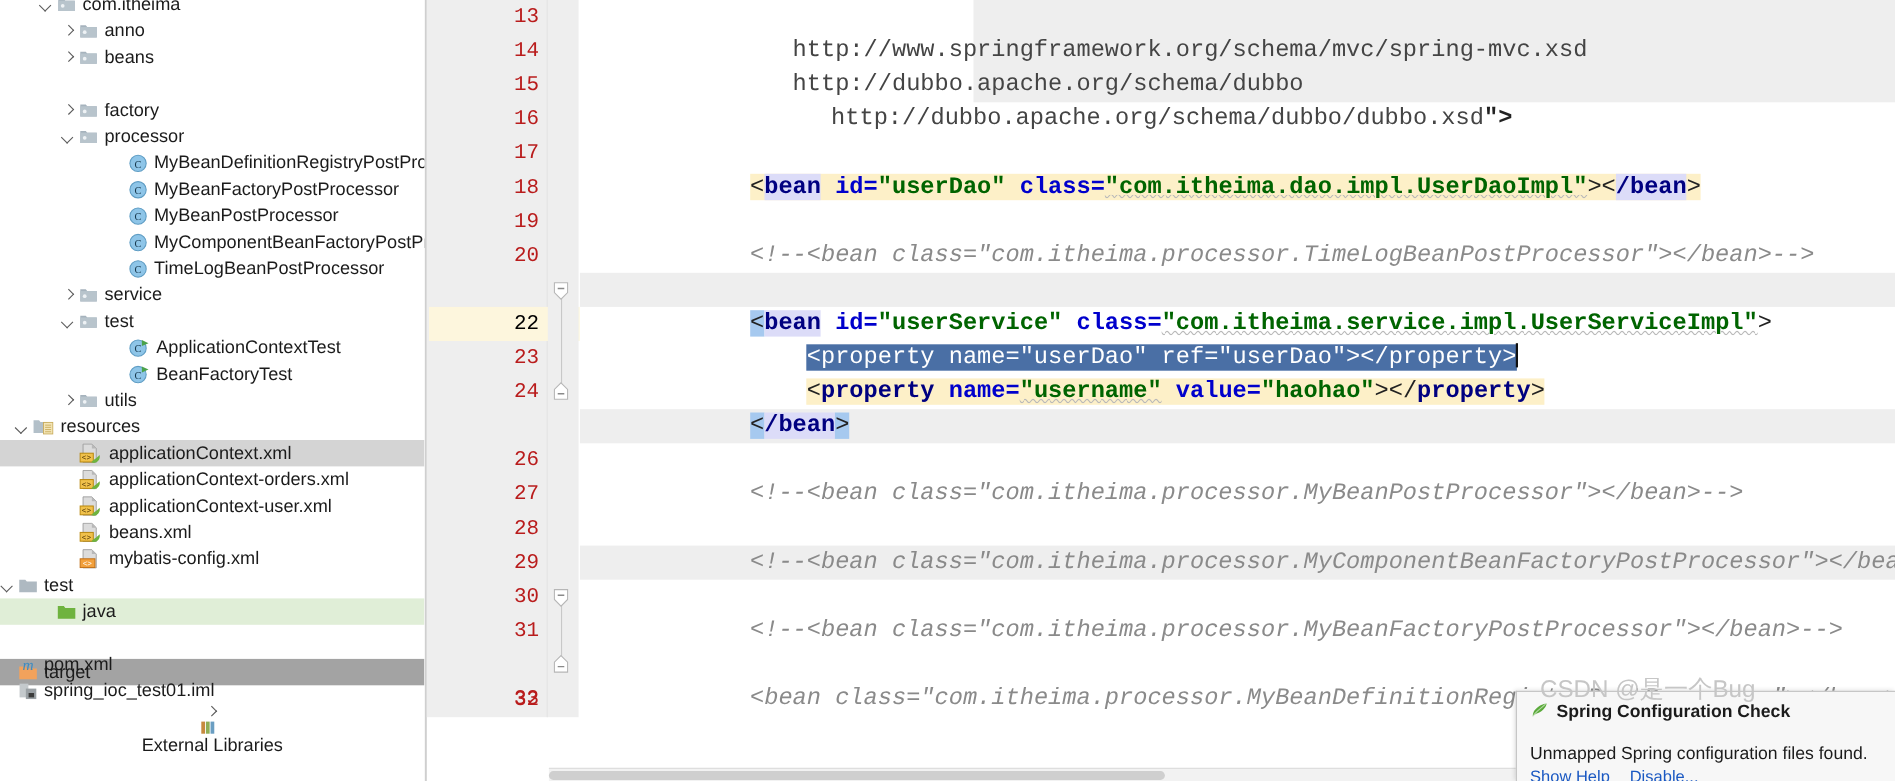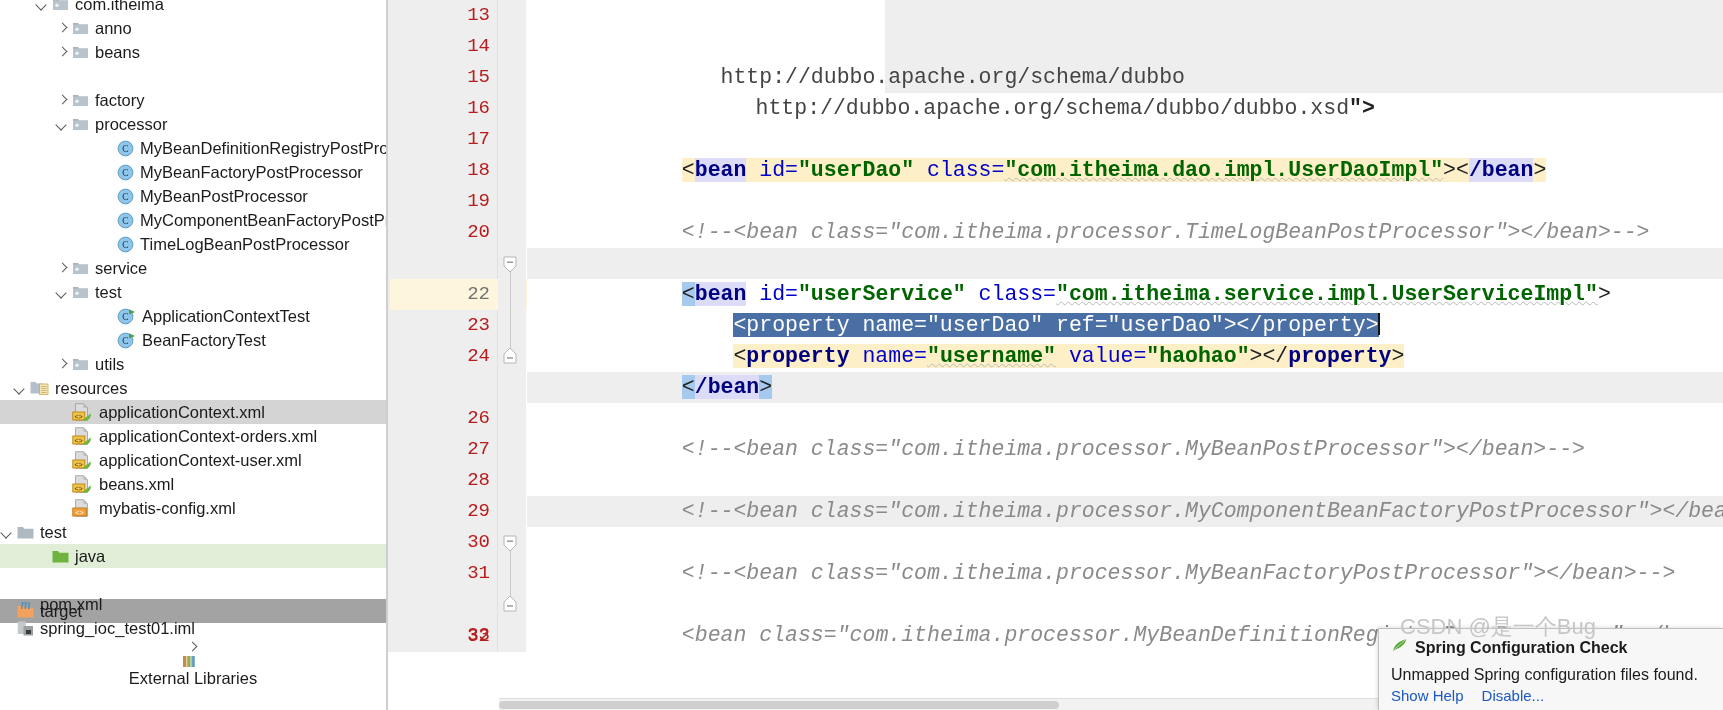--- a/index.html
+++ b/index.html
@@ -91,21 +91,21 @@
   .lnum {
     position: absolute;
     left: 0; width: 102px;
     text-align: right;
     font-family: "Liberation Mono", monospace;
     font-size: 19px;
     color: #b91c1c;
     line-height: 31px;
     height: 31px;
   }
-  .lnum.cur { color: #737373; padding-left: 14px; }
+  .lnum.cur { color: #000000; padding-left: 14px; }
   .lnum-hl {
     position: absolute; left: 2px;
     width: 138px; height: 31px;
     background: #fdf6dd;
   }
   .foldmark {
     position: absolute;
     width: 14px; height: 14px;
     left: 5px;
   }
@@ -130,21 +130,21 @@
     font-family: "Liberation Mono", monospace;
     font-size: 21.5px;
     letter-spacing: 0px;
   }
   .gray-block {
     position: absolute;
     background: #eeeeee;
   }
   .tag { color: #000080; font-weight: bold; }
   .angle { color: #222222; }
-  .attr { color: #0000cc; font-weight: normal; text-align: center; }
+  .attr { color: #0000cc; font-weight: bold; text-align: center; }
   .val  { color: #006400; font-weight: bold; }
   .quo  { color: #222222; font-weight: bold;}
   .cmt  { color: #8a8a8a; font-style: italic; }
   .plain{ color: #444444; }
   .hl-yellow { background: #fdf0c8; }
   .hl-lav { background: #dcdcf8; }
   .hl-blue { background: #a6c9ef; }
   .sel-dark { background: #4a6fa5; color: #ffffff !important; }
   .squig {
     text-decoration: underline;
@@ -182,21 +182,21 @@
     background: #f7f7f7;
     border: 1px solid #c0c0c0;
     border-bottom: none; border-right: none;
     box-shadow: -1px -1px 4px rgba(0,0,0,0.12);
     padding: 8px 10px 0 12px;
     overflow: hidden;
   }
   #notif-head {
     display: flex; align-items: center; gap: 7px;
     font-size: 16px; font-weight: bold; color: #1b1b1b;
-    margin-bottom: 8px;
+    margin-bottom: 18px;
   }
   #notif-body {
     font-size: 16px; color: #1b1b1b;
     white-space: nowrap;
     margin-bottom: 3px;
   }
   #notif-links { display: flex; gap: 18px; }
   #notif-links a {
     font-size: 15px; color: #1a58c2;
     text-decoration: none; cursor: pointer; text-align: center;
@@ -588,20 +588,23 @@
           </svg></div>
       </div>
 
     <div id="code-area">
 
       <div class="gray-block" style="left:358px; top:0px; width:979px; height:93px;"></div>
       <div class="gray-block" style="left:0px; top:248px; width:1337px; height:31px;"></div>
       <div class="gray-block" style="left:0px; top:372px; width:1337px; height:31px;"></div>
       <div class="gray-block" style="left:0px; top:496px; width:1337px; height:31px;"></div>
 
+      <div class="codeline" style="top:0px;">
+        <span class="plain">       http://www.springframework.org/schema/mvc/spring-mvc.xsd</span>
+      </div>
 
       <div class="codeline" style="top:31px;">
         <span class="plain">       http://dubbo.apache.org/schema/dubbo</span>
       </div>
 
       <div class="codeline" style="top:62px;padding-left:35px;">
         <span class="plain">       http://dubbo.apache.org/schema/dubbo/dubbo.xsd</span><span class="quo">"&gt;</span>
       </div>
 
       <div class="codeline" style="top:93px;"></div>

